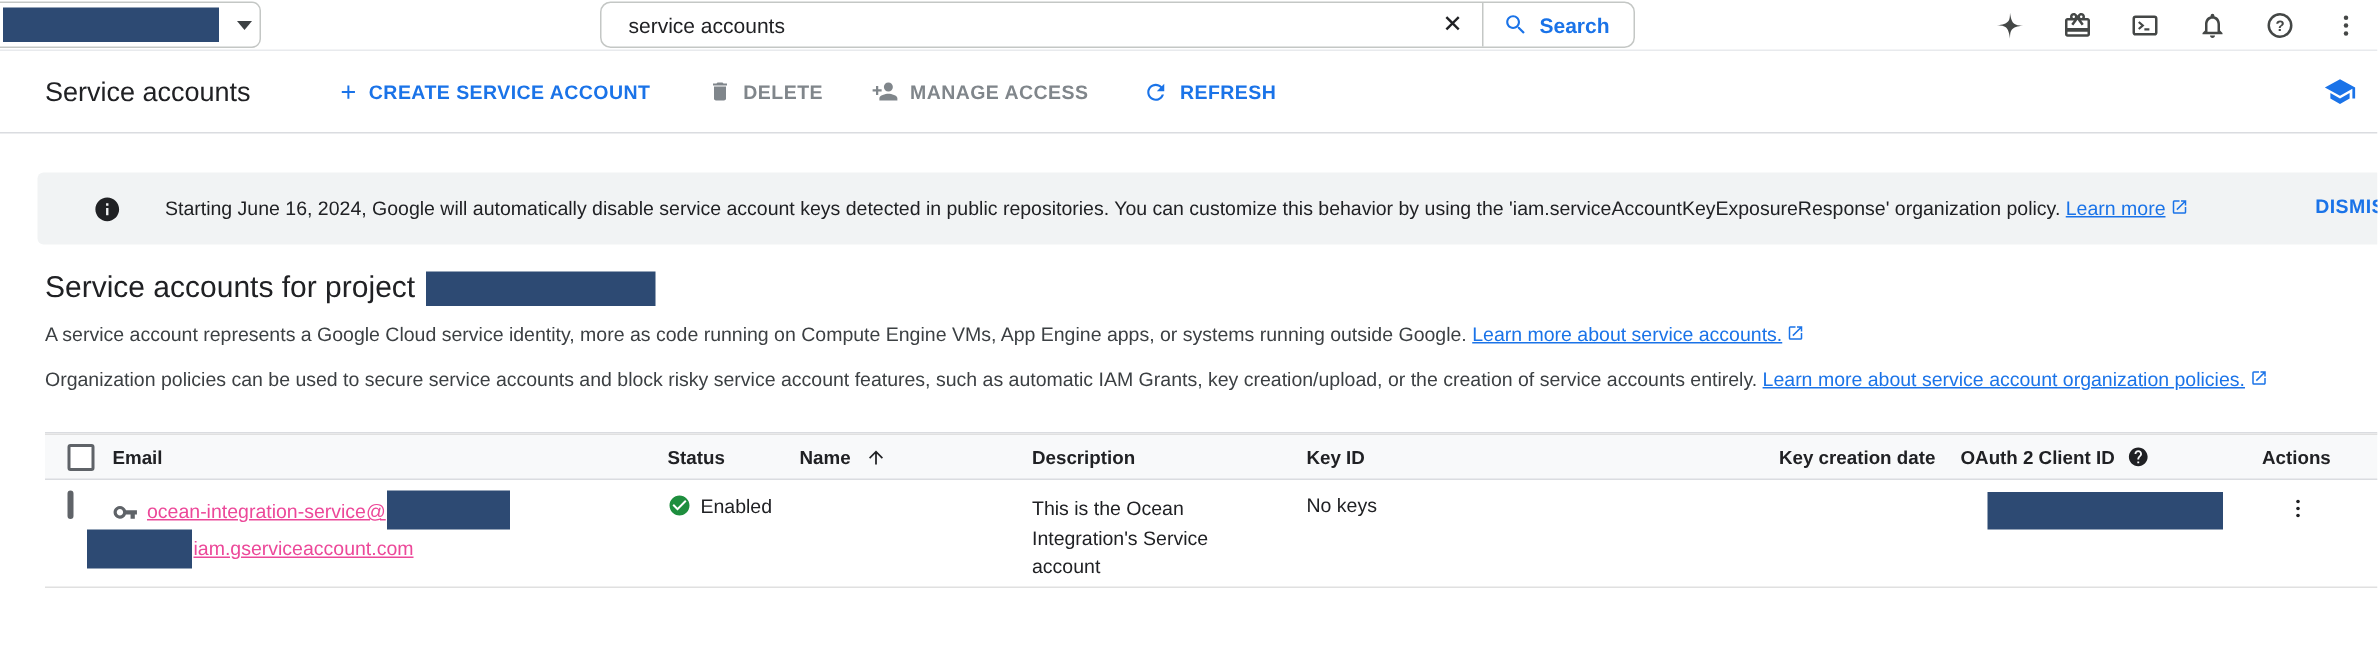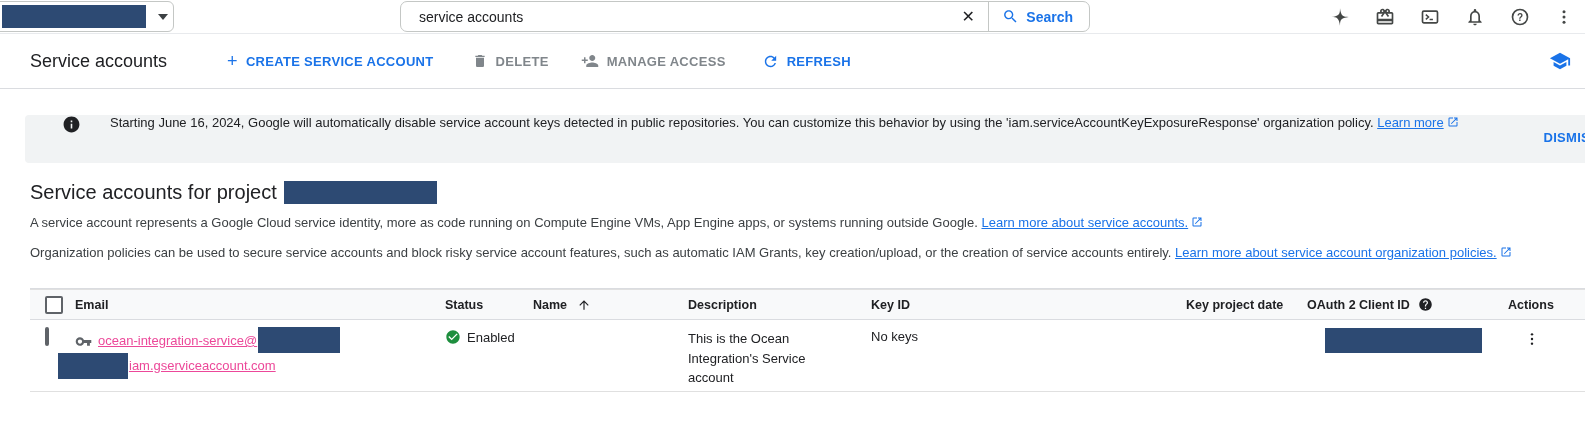--- a/index.html
+++ b/index.html
@@ -35,21 +35,21 @@
   .tb-gray { color:#80868b; }
   .btn-create { margin-left:60px; }
   .btn-delete { margin-left:38px; }
   .btn-manage { margin-left:32px;text-align:center; }
   .btn-refresh { margin-left:36px; }
   .plus-glyph { font-size:18px; font-weight:400; line-height:14px; }
   .btn-learn { margin-left:auto; }
 
   
   .banner { position:relative; margin:26px 0 0 25px; width:1560px; height:48px; background:#f1f3f4;
-    border-radius:4px 0 0 4px; display:flex; align-items:flex-start; padding-left:37px; }
+    border-radius:4px 0 0 4px; display:flex; align-items:center; padding-left:37px; }
   .banner-text { margin-left:29px; font-size:13px; color:#202124; }
   .banner a, .para a { color:#1a73e8; text-decoration:underline; cursor:pointer; }
   .dismiss-btn { position:absolute; right:-14px; top:15px; border:none; background:none; cursor:pointer;
     color:#1a73e8; font-weight:bold; font-size:13px; letter-spacing:.3px; font-family:"Liberation Sans", sans-serif; }
   .ext-icon { display:inline-block; vertical-align:-1px; margin-left:3px; }
 
   
   .section-heading { margin:18px 0 0 30px; font-size:20px; font-weight:400; color:#202124;
     display:flex; align-items:center; }
   .section-heading .redact { width:153px; height:23px; margin-left:7px; }
@@ -234,21 +234,21 @@
           </svg>
         </span>
     </div>
     <div>
         <span>Description</span>
       </div>
     <div>
         <span>Key ID</span>
       </div>
     <div>
-        <span>Key project date</span>
+        <span>Key creation date</span>
       </div>
     <div>
       <span>OAuth 2 Client ID</span>
       <span class="th-help">
           <svg width="15" height="15" viewBox="0 0 24 24">
             <path d="M12 2C6.48 2 2 6.48 2 12s4.48 10 10 10 10-4.48 10-10S17.52 2 12 2zm1 17h-2v-2h2v2zm2.07-7.75l-.9.92C13.45 12.9 13 13.5 13 15h-2v-.5c0-1.1.45-2.1 1.17-2.83l1.24-1.26c.37-.36.59-.86.59-1.41 0-1.1-.9-2-2-2s-2 .9-2 2H8c0-2.21 1.79-4 4-4s4 1.79 4 4c0 .88-.36 1.68-.93 2.25z" fill="#202124"></path>
           </svg>
         </span>
     </div>
     <div>

